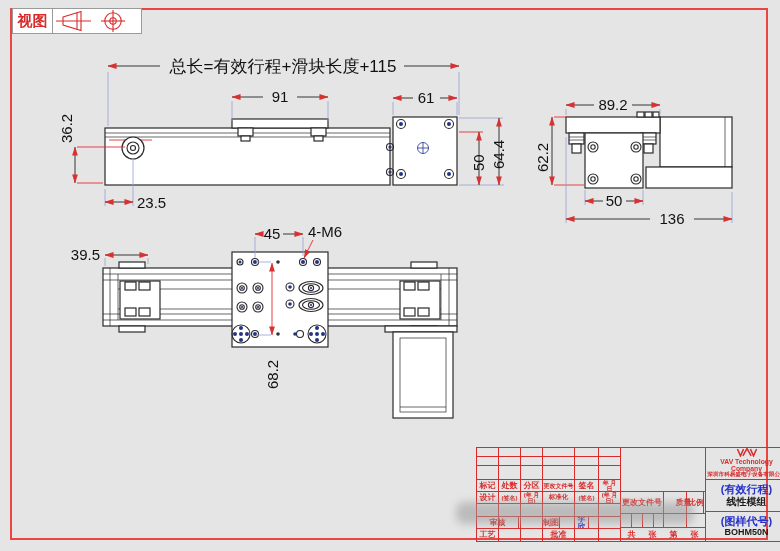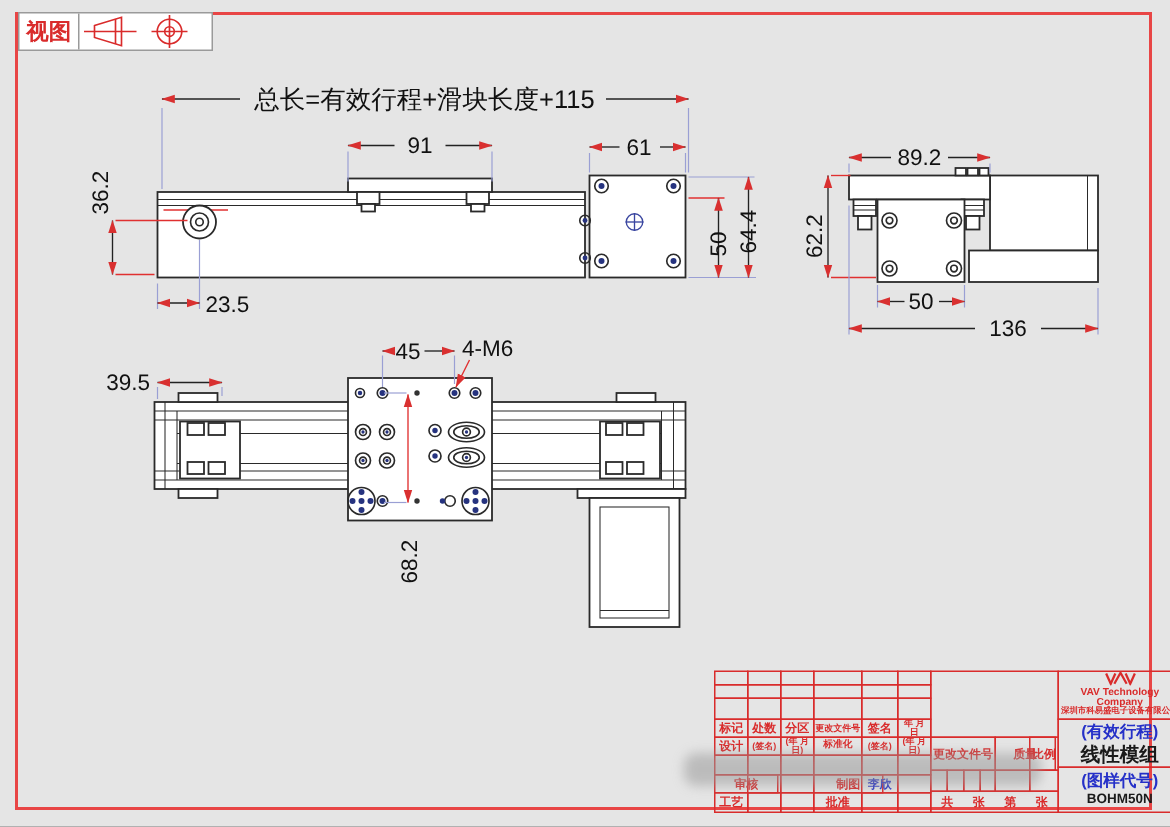--- a/index.html
+++ b/index.html
@@ -367,22 +367,22 @@
     <div class="cell" style="left:0;top:56px;width:23px;height:14px"></div>
     <div class="cell" style="left:22px;top:56px;width:23px;height:14px"></div>
     <div class="cell" style="left:44px;top:56px;width:23px;height:14px"></div>
     <div class="cell" style="left:66px;top:56px;width:33px;height:14px"></div>
     <div class="cell" style="left:98px;top:56px;width:25px;height:14px"></div>
     <div class="cell" style="left:122px;top:56px;width:23px;height:14px"></div>
 
     <div class="cell f8" style="left:0;top:69px;width:43px;height:13px">审核</div>
     <div class="cell" style="left:22px;top:69px;width:23px;height:13px"></div>
     <div class="cell" style="left:44px;top:69px;width:23px;height:13px"></div>
-    <div class="cell f8" style="left:66px;top:69px;width:47px;height:13px">制图</div>
-    <div class="cell f8 bluetxt" style="left:98px;top:69px;width:25px;height:13px">李欣</div>
+    <div class="cell f8" style="left:66px;top:69px;width:18px;height:13px">制图</div>
+    <div class="cell f8 bluetxt" style="left:98px;top:69px;width:15px;height:13px">李欣</div>
     <div class="cell" style="left:122px;top:69px;width:23px;height:13px"></div>
 
     <div class="cell f8" style="left:0;top:81px;width:23px;height:14px">工艺</div>
     <div class="cell" style="left:22px;top:81px;width:23px;height:14px"></div>
     <div class="cell" style="left:44px;top:81px;width:23px;height:14px"></div>
     <div class="cell f8" style="left:66px;top:81px;width:33px;height:14px">批准</div>
     <div class="cell" style="left:98px;top:81px;width:25px;height:14px"></div>
     <div class="cell" style="left:122px;top:81px;width:23px;height:14px"></div>
 
     <div class="cell" style="left:144px;top:0;width:86px;height:45px"></div>
@@ -408,21 +408,21 @@
           <path d="M1,1.5 L5.5,11.5 L10,1.5"></path>
           <path d="M9,11.5 L15,0.8 L21,11.5"></path>
           <path d="M20,1.5 L24.5,11.5 L29,1.5"></path>
         </g>
       </svg>
       <div class="logoline" style="font-size:6.8px">VAV Technology Company</div>
       <div class="logoline" style="font-size:5.6px">深圳市科易盛电子设备有限公司</div>
     </div>
     <div class="cell" style="left:229px;top:32px;width:83px;height:33px;flex-direction:column">
       <div class="bluetxt" style="font-size:11px">(有效行程)</div>
-      <div class="blacktxt" style="font-size:13px;margin-top:2px">线性模组</div>
+      <div class="blacktxt" style="font-size:10px;margin-top:2px">线性模组</div>
     </div>
     <div class="cell" style="left:229px;top:64px;width:83px;height:31px;flex-direction:column">
       <div class="bluetxt" style="font-size:11px">(图样代号)</div>
       <div class="blacktxt" style="font-size:9px;margin-top:1px">BOHM50N</div>
     </div>
   </div>
 
   <div id="wmark"></div>
 </div>
 

